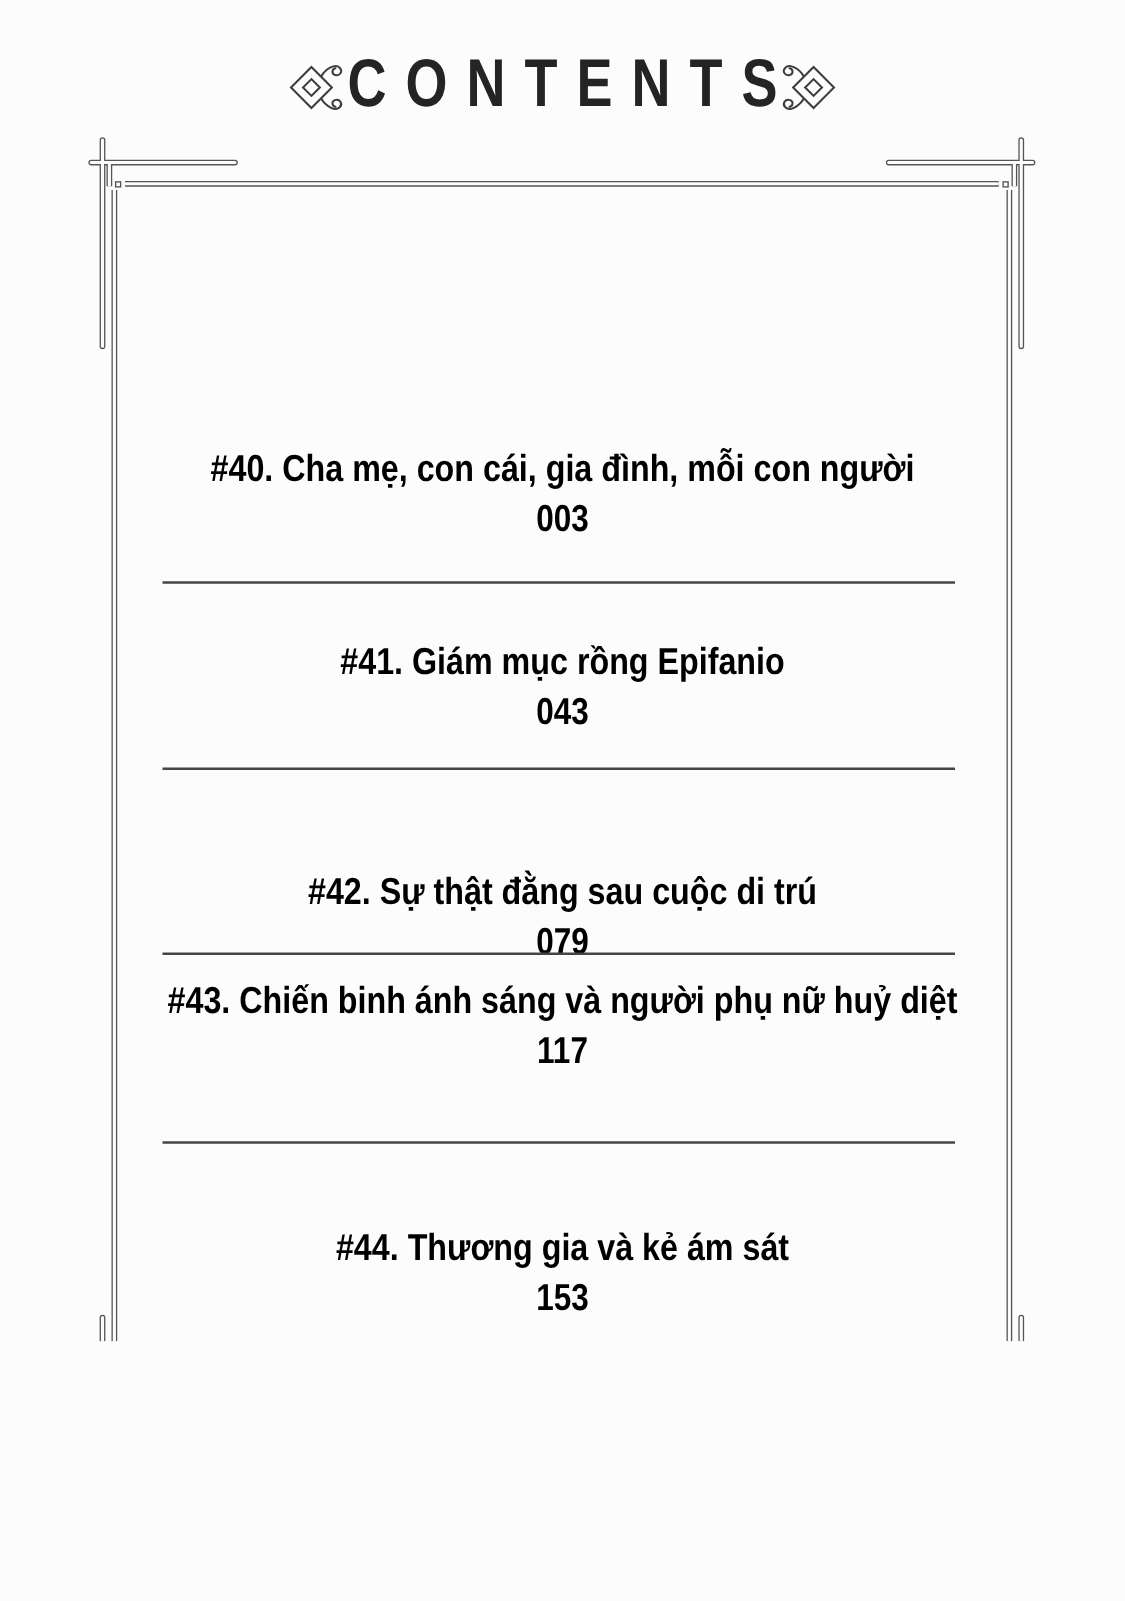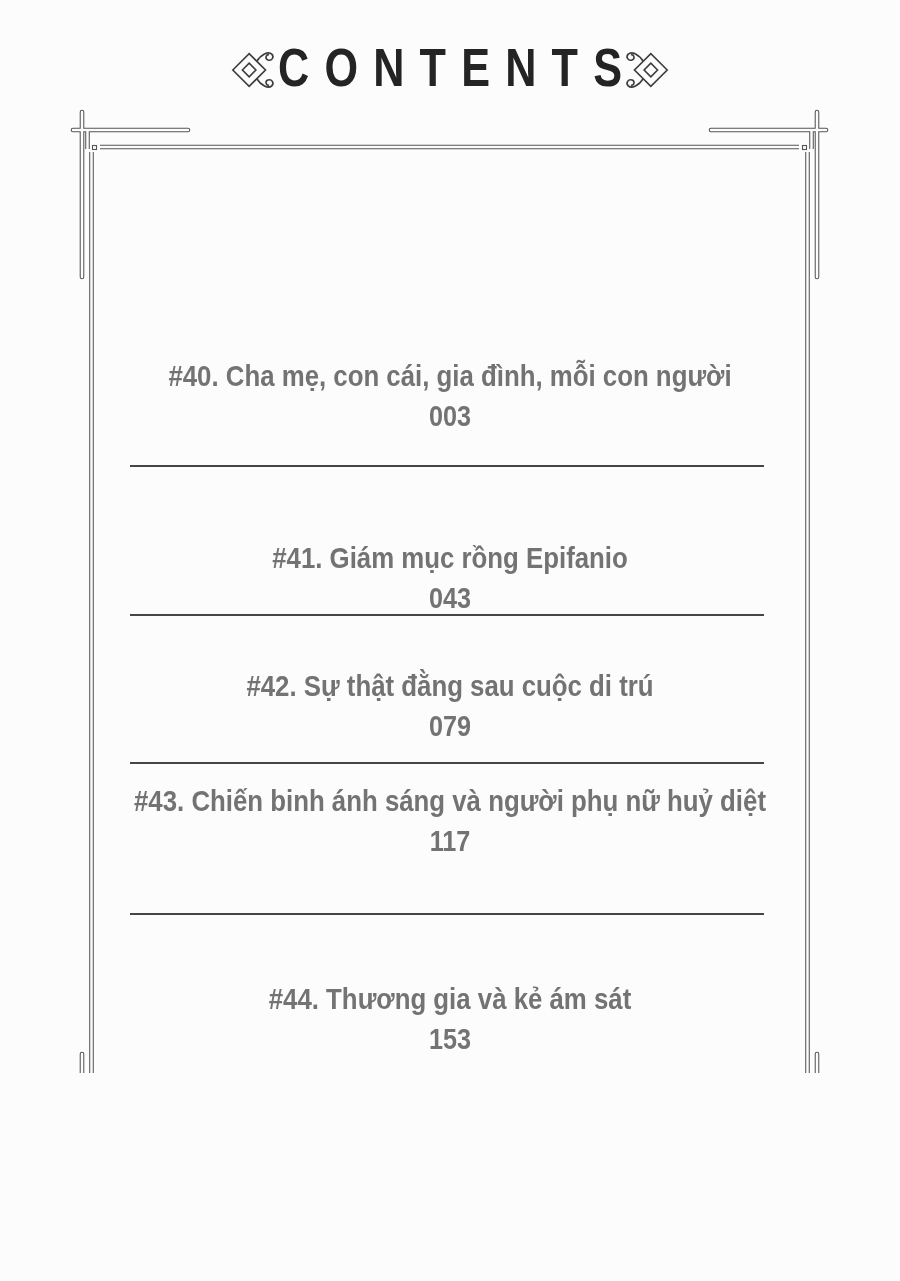--- a/index.html
+++ b/index.html
@@ -35,21 +35,21 @@
     width: 50px;
     height: 50px;
   }
   .ornament.left  { left: 228px; }
   .ornament.right { left: 622px; transform: scaleX(-1); }
   .entry {
     position: absolute;
     left: 0;
     width: 100%;
     text-align: center;
-    color: #737373;
+    color: #000000;
   }
   .entry-label {
     font-size: 30px;
     line-height: 34px;
     font-weight: bold;
     transform: scaleX(0.86);
     white-space: nowrap;
   }
   .entry-page {
     font-size: 30px;
@@ -143,28 +143,28 @@
     <path d="M 15 26 L 22 19 L 29 26 L 22 33 Z" fill="none" stroke="#3d3d3d" stroke-width="1.7"></path>
   </svg>
 
   <div class="entry" style="top:359px">
     <div class="entry-label">#40. Cha mẹ, con cái, gia đình, mỗi con người</div>
     <div class="entry-page">003</div>
   </div>
 
   <div class="separator" style="top:465px"></div>
 
-  <div class="entry" style="top:541px">
+  <div class="entry" style="top:513px">
     <div class="entry-label">#41. Giám mục rồng Epifanio</div>
     <div class="entry-page">043</div>
   </div>
 
   <div class="separator" style="top:614px"></div>
 
-  <div class="entry" style="top:669px">
+  <div class="entry" style="top:697px">
     <div class="entry-label">#42. Sự thật đằng sau cuộc di trú</div>
     <div class="entry-page">079</div>
   </div>
 
   <div class="separator" style="top:762px"></div>
 
   <div class="entry" style="top:784px">
     <div class="entry-label">#43. Chiến binh ánh sáng và người phụ nữ huỷ diệt</div>
     <div class="entry-page">117</div>
   </div>

